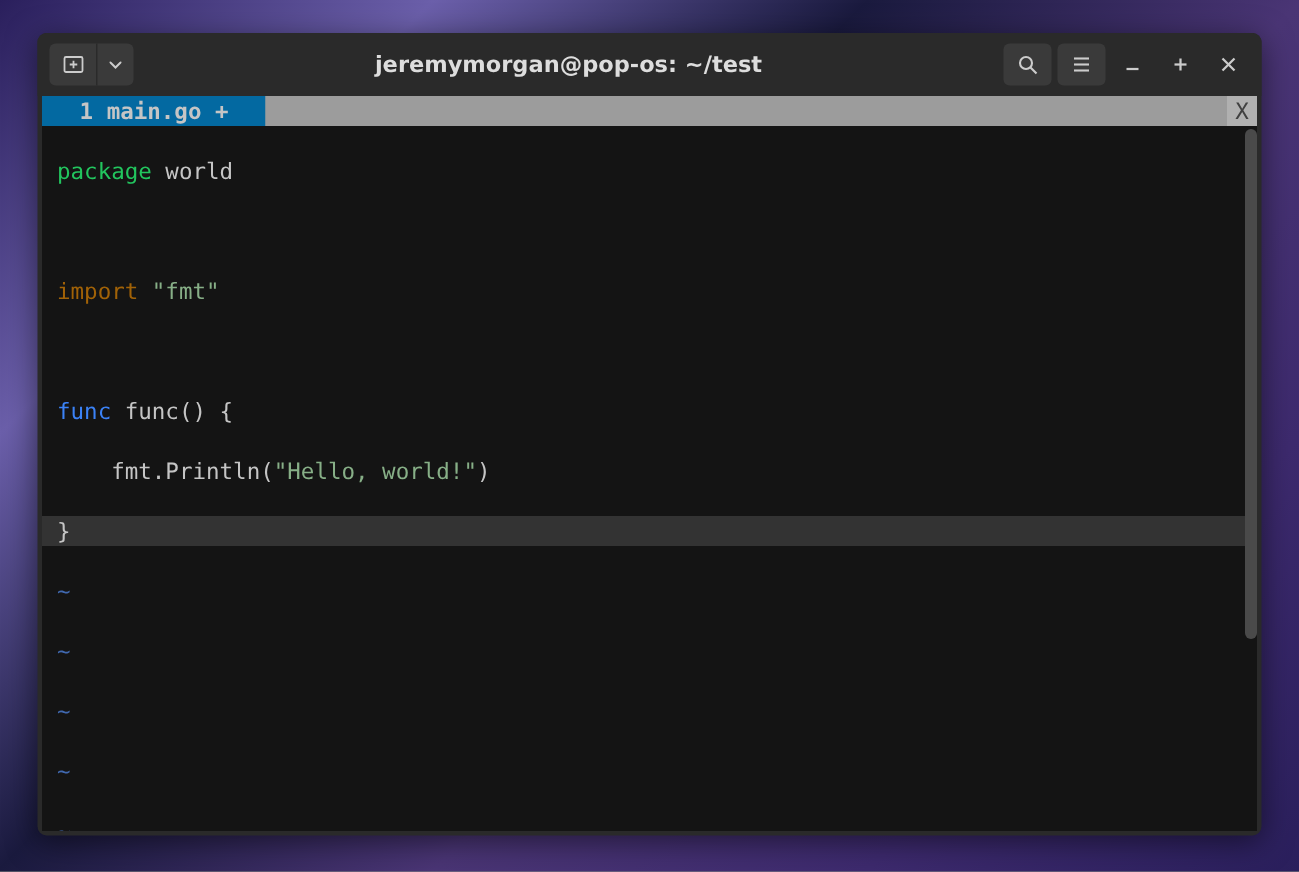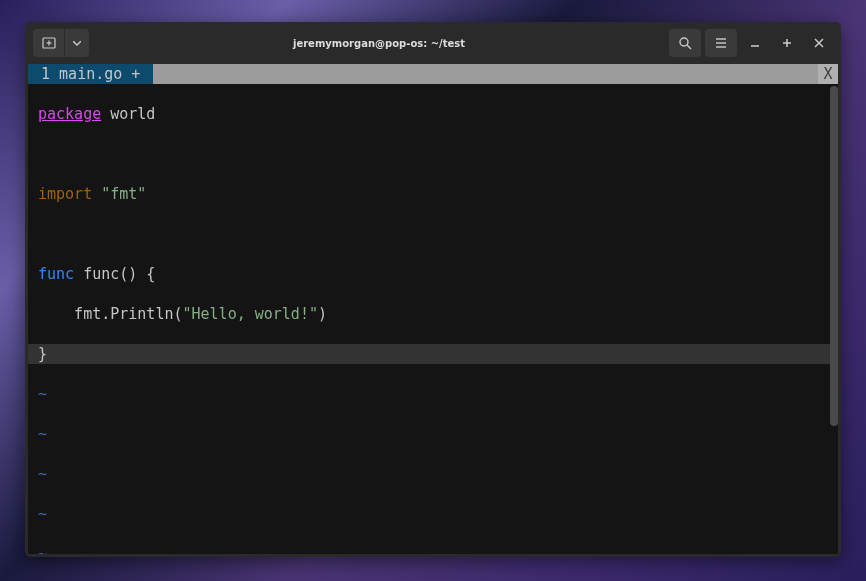--- a/index.html
+++ b/index.html
@@ -60,21 +60,21 @@
       display: flex;
       align-items: center;
       justify-content: center;
       color: #ccc;
       font-size: 10px;
     }
     .window-title {
       flex: 1;
       text-align: center;
       color: #ddd;
-      font-size: 10px;
+      font-size: 15px;
       font-weight: bold;
       font-family: "DejaVu Sans", sans-serif;
     }
     .titlebar-right {
       display: flex;
       align-items: center;
       gap: 4px;
     }
     .title-btn {
       width: 32px;
@@ -105,43 +105,44 @@
       line-height: 20px;
       overflow: hidden;
       margin: 0 3px 3px 3px;
     }
     .tab-row {
       display: flex;
       height: 20px;
       background: #9c9c9c;
     }
     .tab-active {
-      background: #0c4a6e;
+      background: #0369a1;
       color: #c5c5c5;
-      padding: 0 4px;
+      padding: 0 16px;
       white-space: pre;
+      font-weight: bold;
     }
     .tab-filler { flex: 1; background: #9c9c9c; }
     .tab-x {
       width: 20px;
       text-align: center;
       background: #b0b0b0;
       color: #404040;
     }
     .code-area {
       flex: 1;
       background: #141414;
       padding: 0 10px;
       white-space: pre;
       color: #c5c5c5;
     }
     .code-line { height: 20px; }
     .highlighted-line { background: #333333; margin: 0 -10px; padding: 0 10px; }
     .tilde { color: #4169b0; }
-    .kw-package { color: #d946ef; text-decoration: underline; }
+    .kw-package { color: #22c55e; }
     .kw-import { color: #a16207; }
     .kw-func { color: #3b82f6; }
     .str { color: #87af87; }
     .ident { color: #c5c5c5; }
     .scrollbar {
       position: absolute;
       right: 3px;
       top: 64px;
       width: 8px;
       height: 340px;

